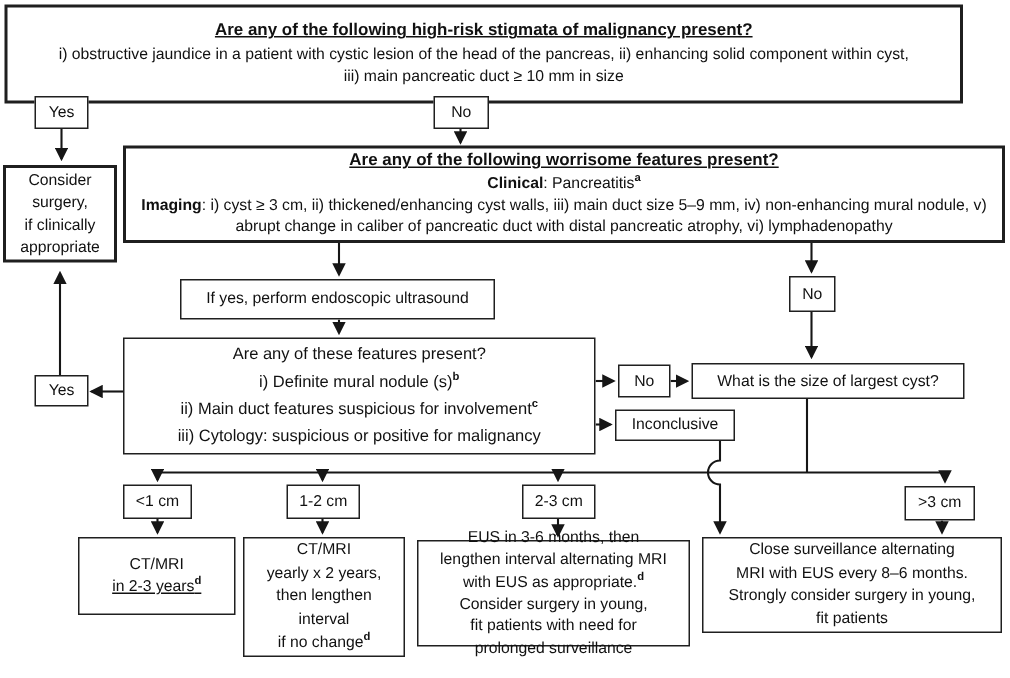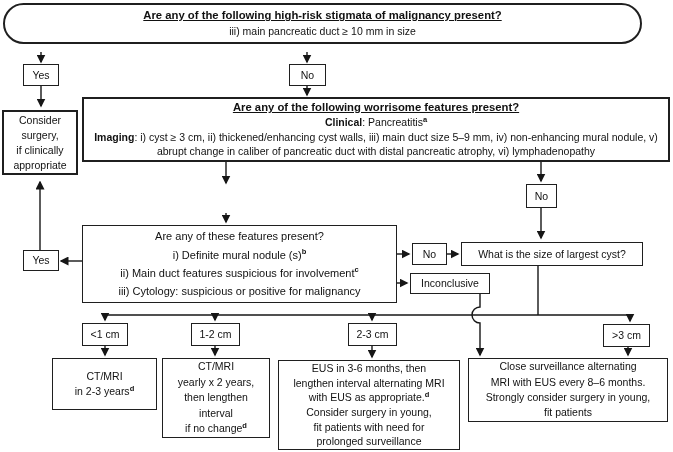--- a/index.html
+++ b/index.html
@@ -13,21 +13,21 @@
     position:absolute;background:#fff;border:1.6px solid #1f1f1f;box-sizing:border-box;
     display:flex;flex-direction:column;align-items:center;justify-content:center;
     text-align:center;font-size:10.5px;line-height:15px;z-index:2;
   }
   .thick{border-width:2.2px;}
   .title{font-weight:700;text-decoration:underline;font-size:11.3px;line-height:15.5px;}
   .bi{font-weight:700;}
   sup.s{font-weight:700;font-size:7.5px;line-height:0;vertical-align:super;}
   .tight{line-height:14.6px;}
   .roomy{line-height:18.4px;}
-  .gap-top{}
+  .gap-top{text-decoration:underline;}
 </style>
 </head>
 <body>
 
 <div id="stage">
 
   <svg id="wires" viewBox="0 0 673 452" xmlns="http://www.w3.org/2000/svg">
     <defs>
       <marker id="arr" markerUnits="userSpaceOnUse" markerWidth="9" markerHeight="9" refX="7.5" refY="4.5" orient="auto">
         <path d="M0,0 L9,4.5 L0,9 z" fill="#161616"></path>
@@ -54,22 +54,23 @@
       <path d="M372,315 V320" marker-end="url(#arr)"></path>
       <path d="M630,315 V321" marker-end="url(#arr)"></path>
       <path d="M105,346 V355" marker-end="url(#arr)"></path>
       <path d="M215,346 V355" marker-end="url(#arr)"></path>
       <path d="M372,346 V357" marker-end="url(#arr)"></path>
       <path d="M628,347 V355" marker-end="url(#arr)"></path>
       <path d="M480,293 V307 A8,8 0 0 0 480,323 V355" marker-end="url(#arr)"></path>
     </g>
   </svg>
 
-  <div class="box thick" style="left:3px;top:3px;width:639px;height:41px;border-radius:22px;">
+  <div class="box thick" style="left:3px;top:3px;width:639px;height:66px;">
     <div class="title">Are any of the following high-risk stigmata of malignancy present?</div>
+    <div>i) obstructive jaundice in a patient with cystic lesion of the head of the pancreas, ii) enhancing solid component within cyst,</div>
     <div>iii) main pancreatic duct ≥ 10 mm in size</div>
   </div>
 
   <div class="box" style="left:23px;top:64px;width:36px;height:22px;">
     <div>Yes</div>
   </div>
   <div class="box" style="left:289px;top:64px;width:37px;height:22px;">
     <div>No</div>
   </div>
 
@@ -79,20 +80,23 @@
     <div>if clinically</div>
     <div>appropriate</div>
   </div>
 
   <div class="box thick tight" style="left:82px;top:97px;width:588px;height:65px;padding:0 4px;">
     <div class="title" style="line-height:15px;">Are any of the following worrisome features present?</div>
     <div><span class="bi">Clinical</span><span>: Pancreatitis</span><sup class="s">a</sup></div>
     <div><span class="bi">Imaging</span><span>: i) cyst ≥ 3 cm, ii) thickened/enhancing cyst walls, iii) main duct size 5–9 mm, iv) non-enhancing mural nodule, v) abrupt change in caliber of pancreatic duct with distal pancreatic atrophy, vi) lymphadenopathy</span></div>
   </div>
 
+  <div class="box" style="left:120px;top:186px;width:210px;height:27px;">
+    <div>If yes, perform endoscopic ultrasound</div>
+  </div>
 
   <div class="box" style="left:526px;top:184px;width:31px;height:24px;">
     <div>No</div>
   </div>
 
   <div class="box roomy" style="left:82px;top:225px;width:315px;height:78px;font-size:11px;">
     <div>Are any of these features present?</div>
     <div><span>i) Definite mural nodule (s)</span><sup class="s">b</sup></div>
     <div><span>ii) Main duct features suspicious for involvement</span><sup class="s">c</sup></div>
     <div>iii) Cytology: suspicious or positive for malignancy</div>
@@ -133,21 +137,21 @@
   </div>
 
   <div class="box" style="left:162px;top:358px;width:108px;height:80px;line-height:15.6px;">
     <div>CT/MRI</div>
     <div>yearly x 2 years,</div>
     <div>then lengthen</div>
     <div>interval</div>
     <div><span>if no change</span><sup class="s">d</sup></div>
   </div>
 
-  <div class="box" style="left:278px;top:360px;width:182px;height:90px;line-height:14.7px;">
+  <div class="box" style="left:278px;top:360px;width:182px;height:71px;line-height:14.7px;">
     <div>EUS in 3-6 months, then</div>
     <div>lengthen interval alternating MRI</div>
     <div><span>with EUS as appropriate.</span><sup class="s">d</sup></div>
     <div>Consider surgery in young,</div>
     <div>fit patients with need for</div>
     <div>prolonged surveillance</div>
   </div>
 
   <div class="box" style="left:468px;top:358px;width:200px;height:64px;line-height:15.4px;">
     <div>Close surveillance alternating</div>

